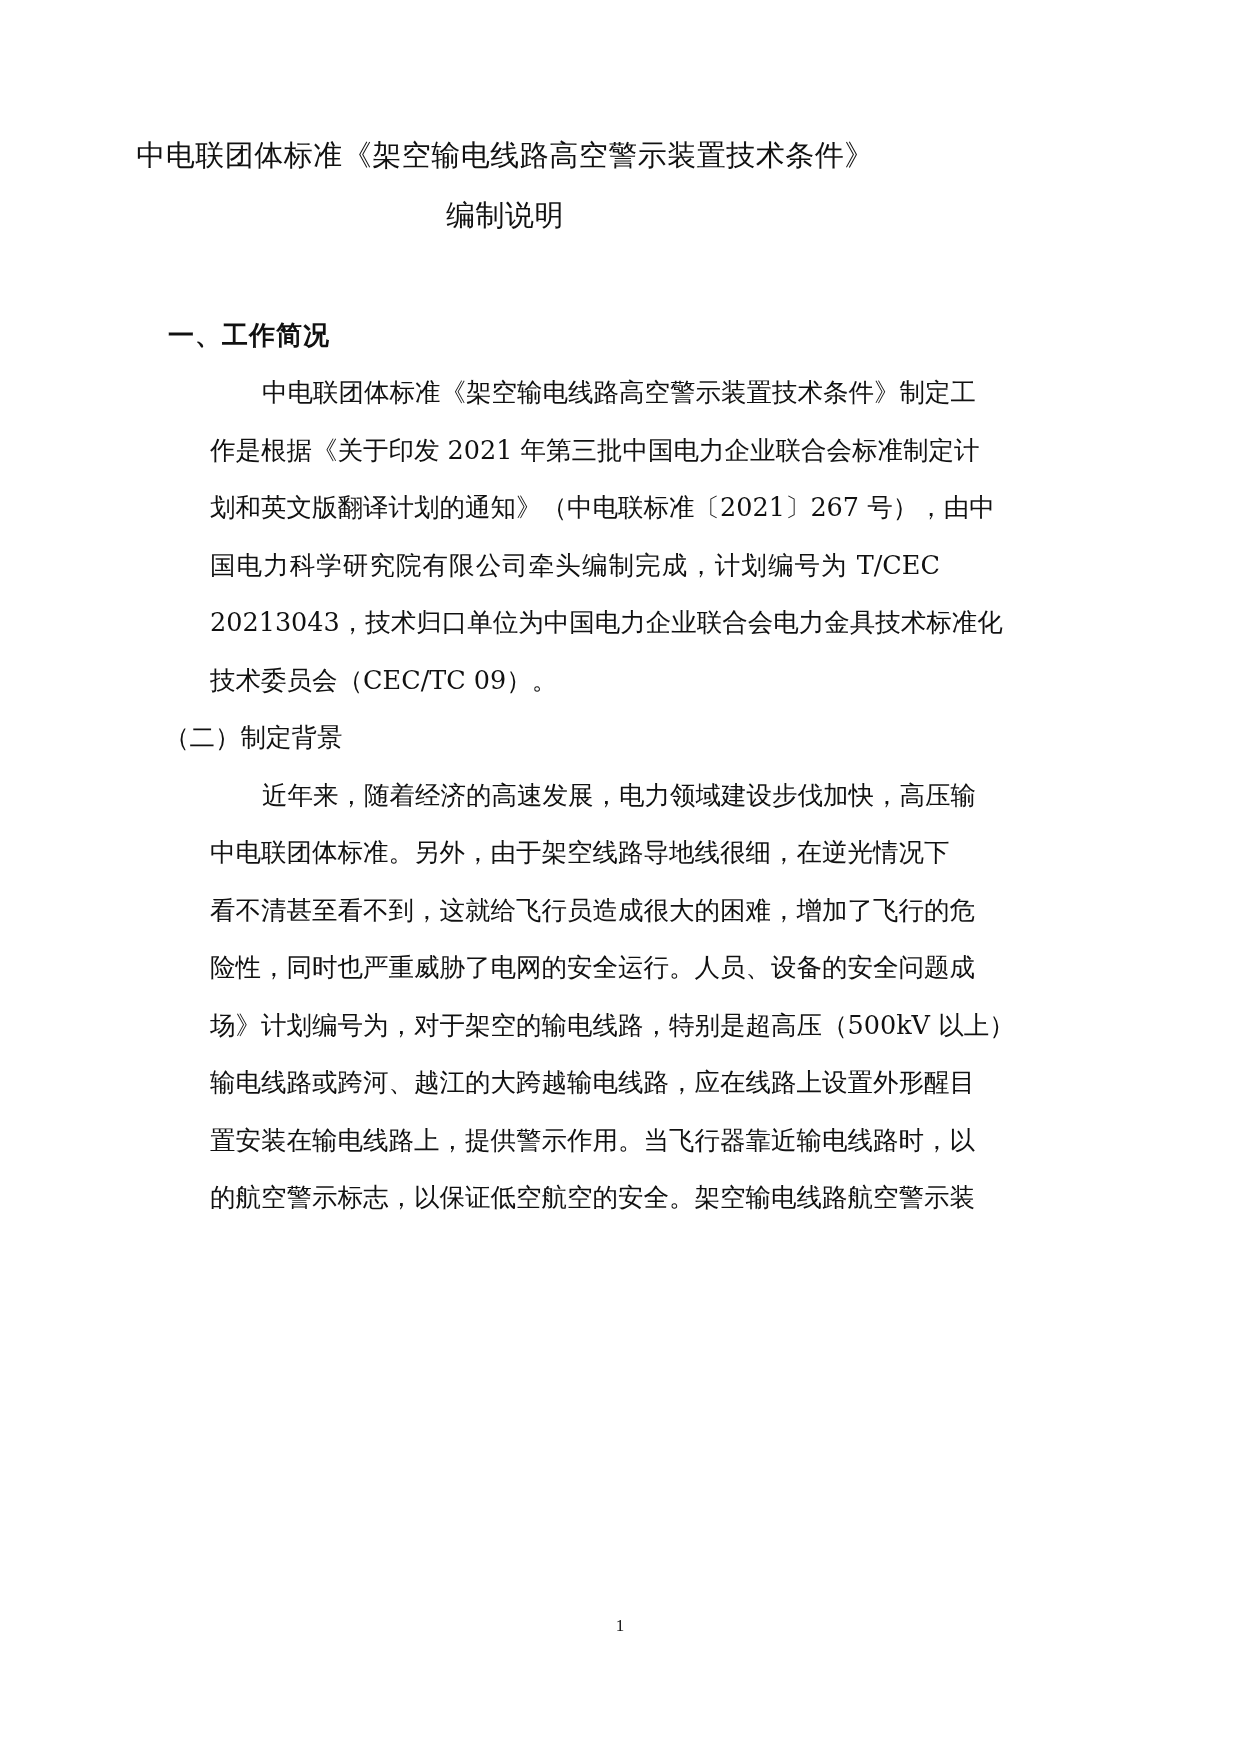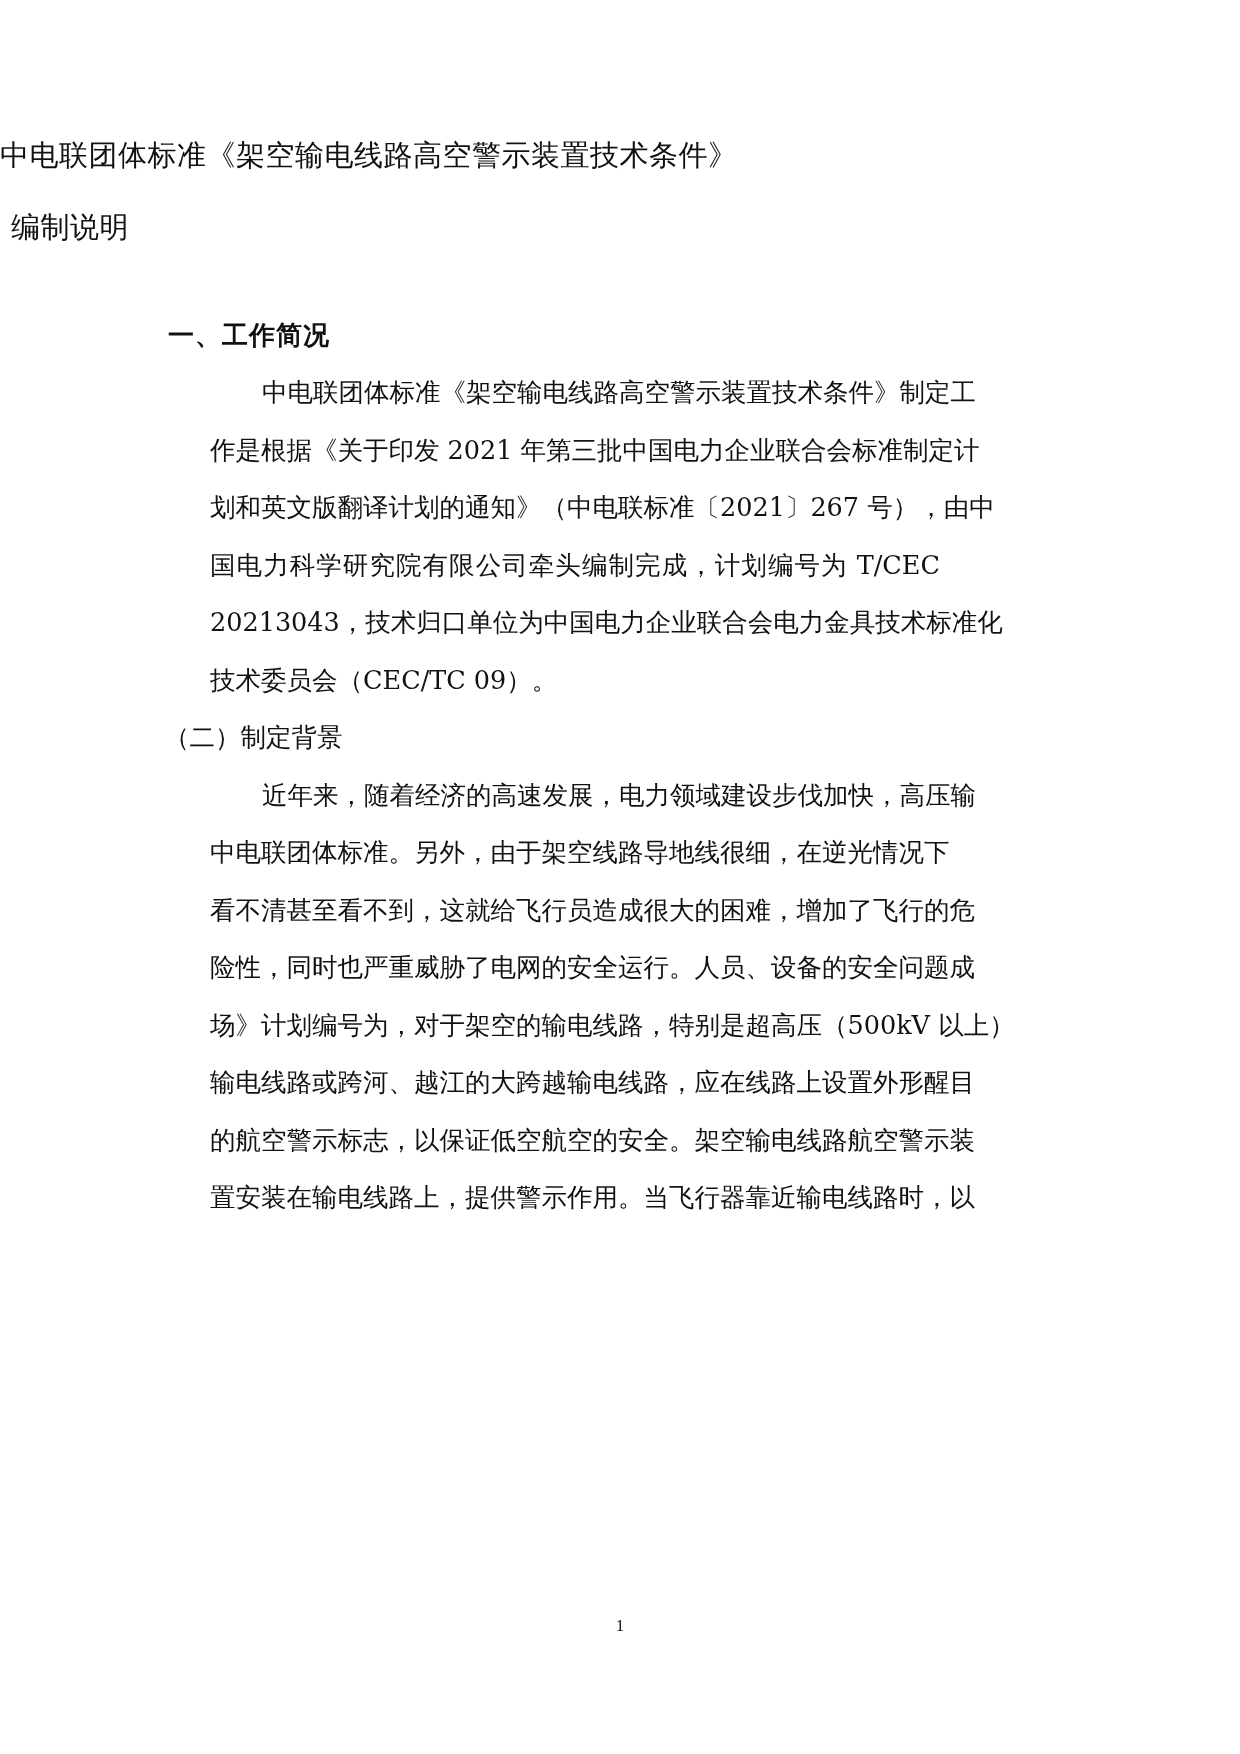--- a/index.html
+++ b/index.html
@@ -18,28 +18,28 @@
     .page {
       position: absolute;
       left: 0; top: 0;
       width: 1240px;
       height: 1754px;
     }
     .title {
       position: absolute;
       left: 0;
       width: 1010px;
-      text-align: left;
+      text-align: center;
       font-family: "DejaVu Sans", "Liberation Sans", sans-serif;
       font-size: 29px;
       letter-spacing: 0.5px;
       color: #111;
     }
     .title.t1 { top: 136px; }
-    .title.t2 { top: 208px; margin-left: 11px; }
+    .title.t2 { top: 196px; }
     .h1 {
       position: absolute;
       left: 168px;
       top: 318px;
       font-family: Liberation Sans, sans-serif;
       font-weight: bold;
       font-size: 26px;
       letter-spacing: 1px;
     }
     .body-block {
@@ -96,19 +96,19 @@
     <span class="line last">技术委员会（CEC/TC 09）。</span>
 
     <span class="h2">（二）制定背景</span>
 
     <span class="line indent">近年来，随着经济的高速发展，电力领域建设步伐加快，高压输</span>
     <span class="line">中电联团体标准。另外，由于架空线路导地线很细，在逆光情况下</span>
     <span class="line">看不清甚至看不到，这就给飞行员造成很大的困难，增加了飞行的危</span>
     <span class="line">险性，同时也严重威胁了电网的安全运行。人员、设备的安全问题成</span>
     <span class="line">场》计划编号为，对于架空的输电线路，特别是超高压（500kV 以上）</span>
     <span class="line">输电线路或跨河、越江的大跨越输电线路，应在线路上设置外形醒目</span>
+    <span class="line">置安装在输电线路上，提供警示作用。当飞行器靠近输电线路时，以</span>
     <span class="line">的航空警示标志，以保证低空航空的安全。架空输电线路航空警示装</span>
-    <span class="line">置安装在输电线路上，提供警示作用。当飞行器靠近输电线路时，以</span>
   </div>
 
   <div class="page-number">1</div>
 
 </div>
 
 </body></html>

